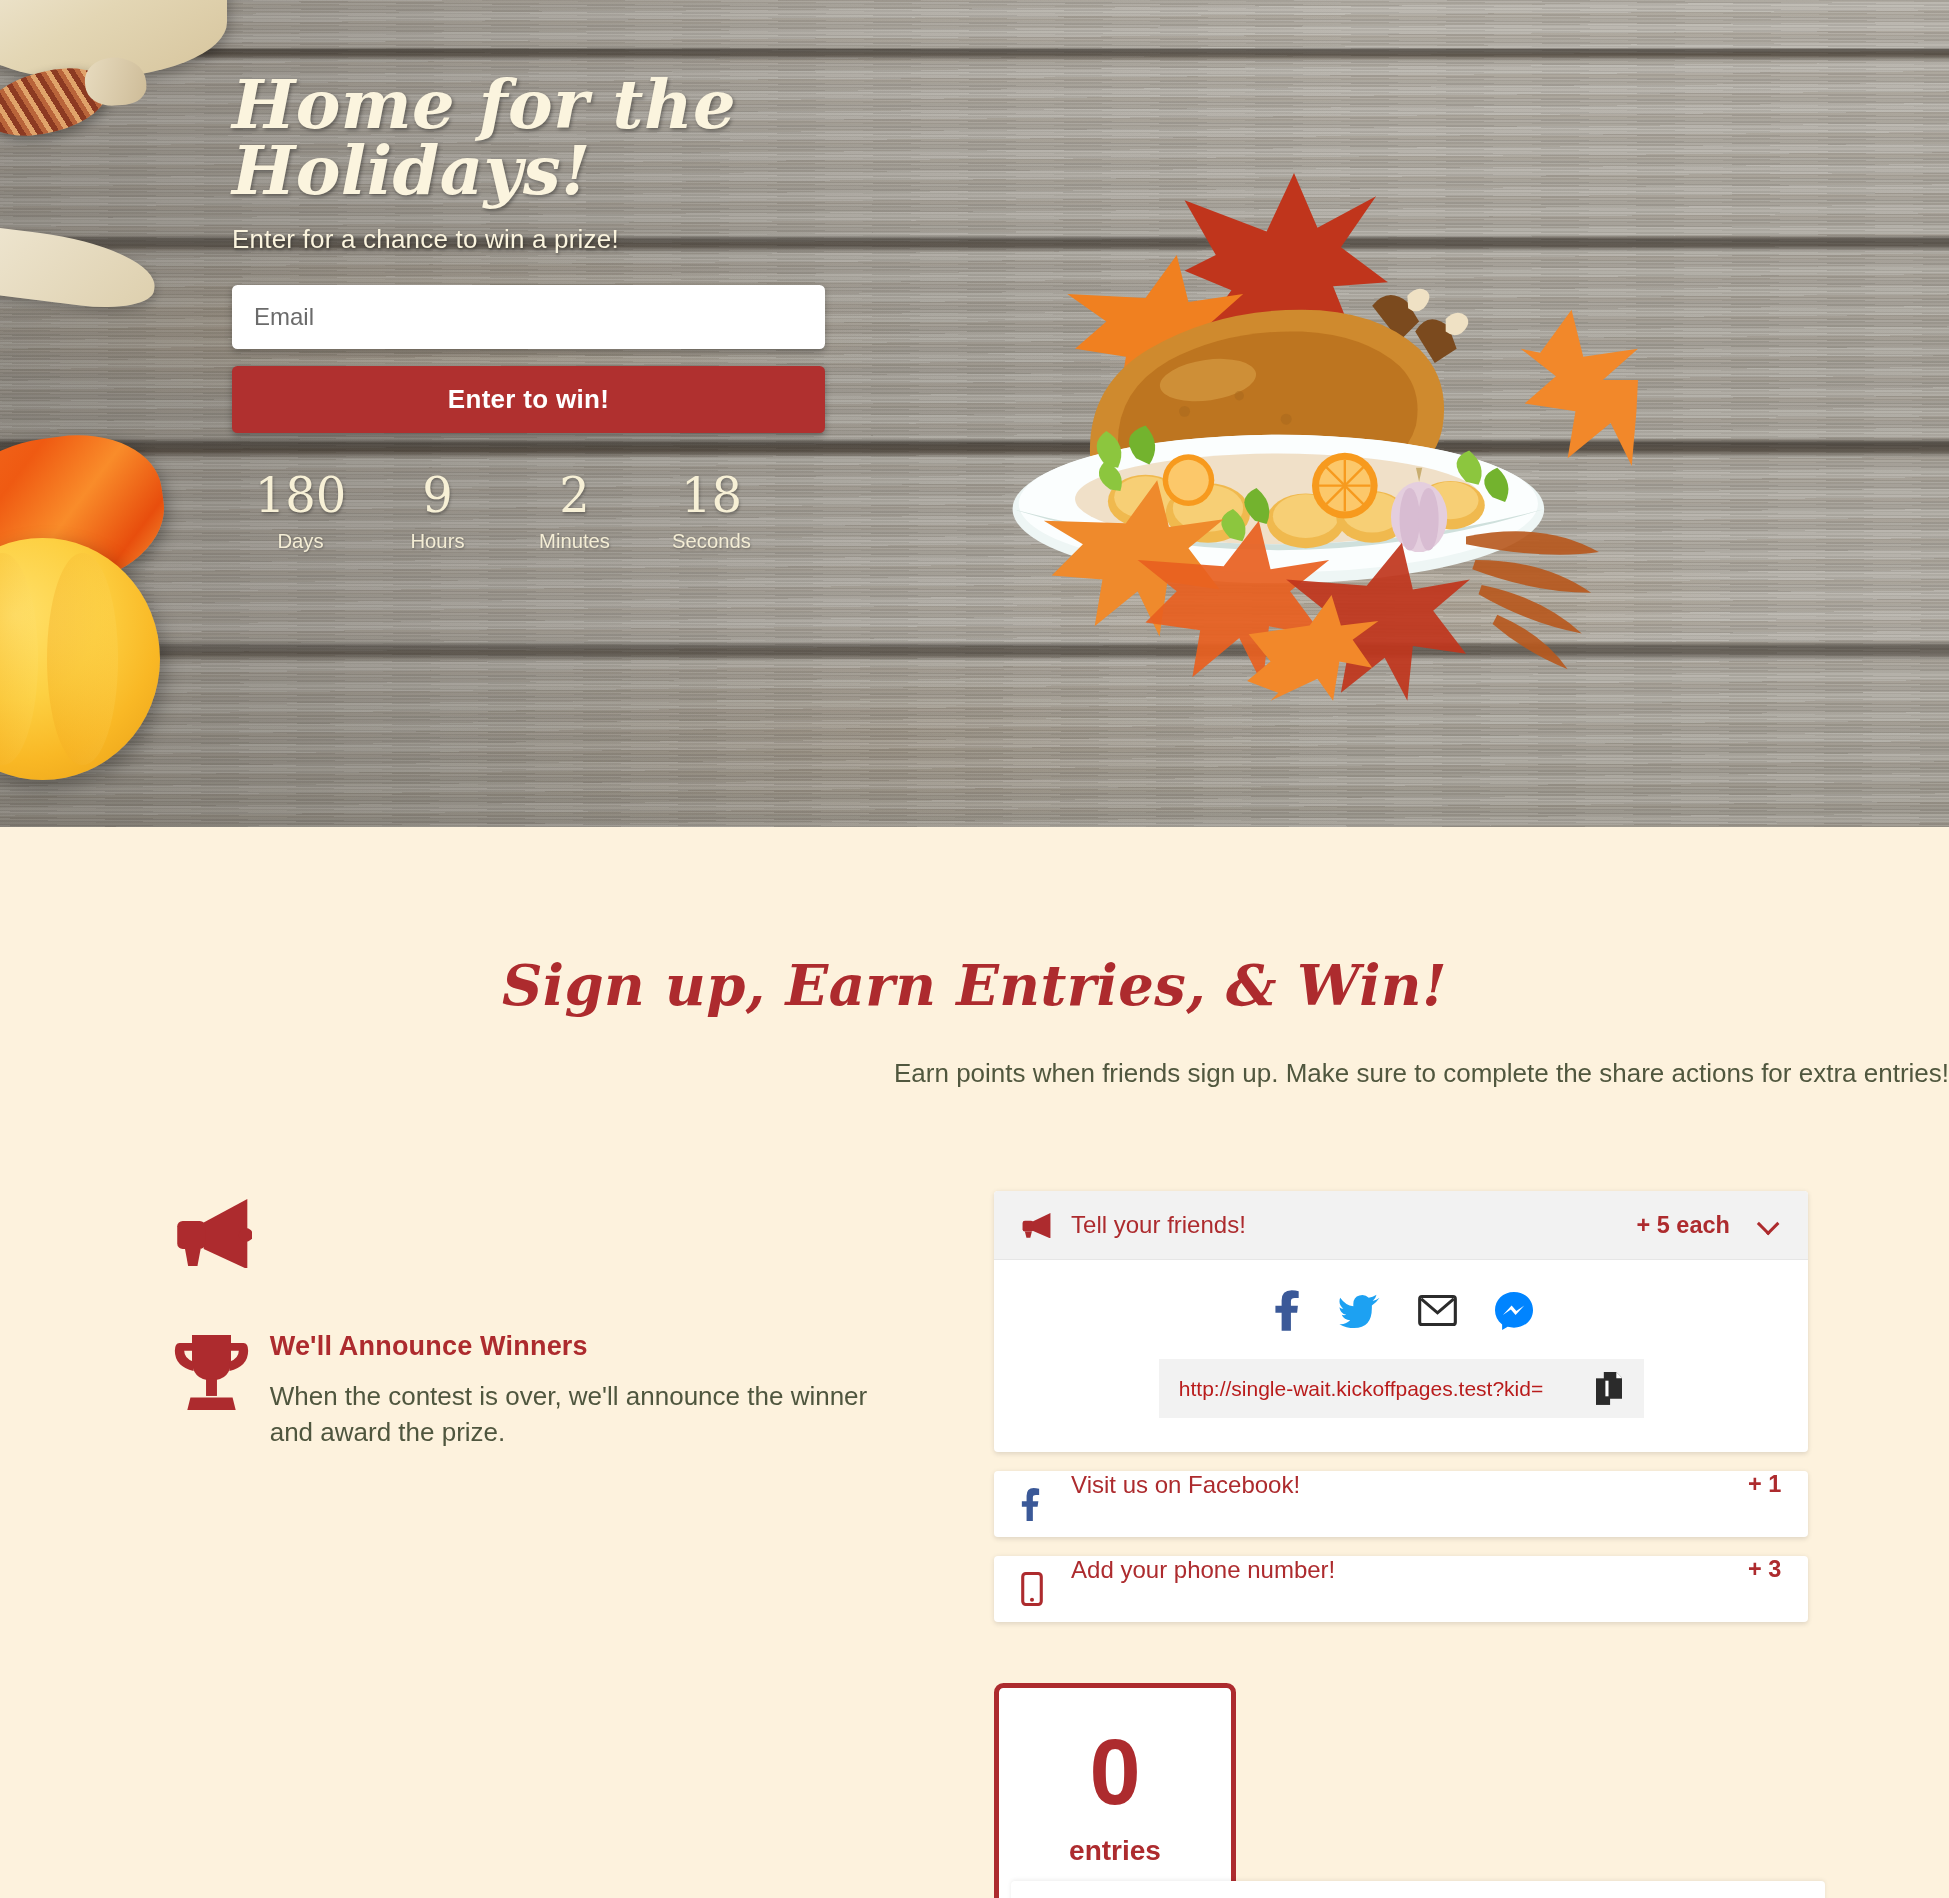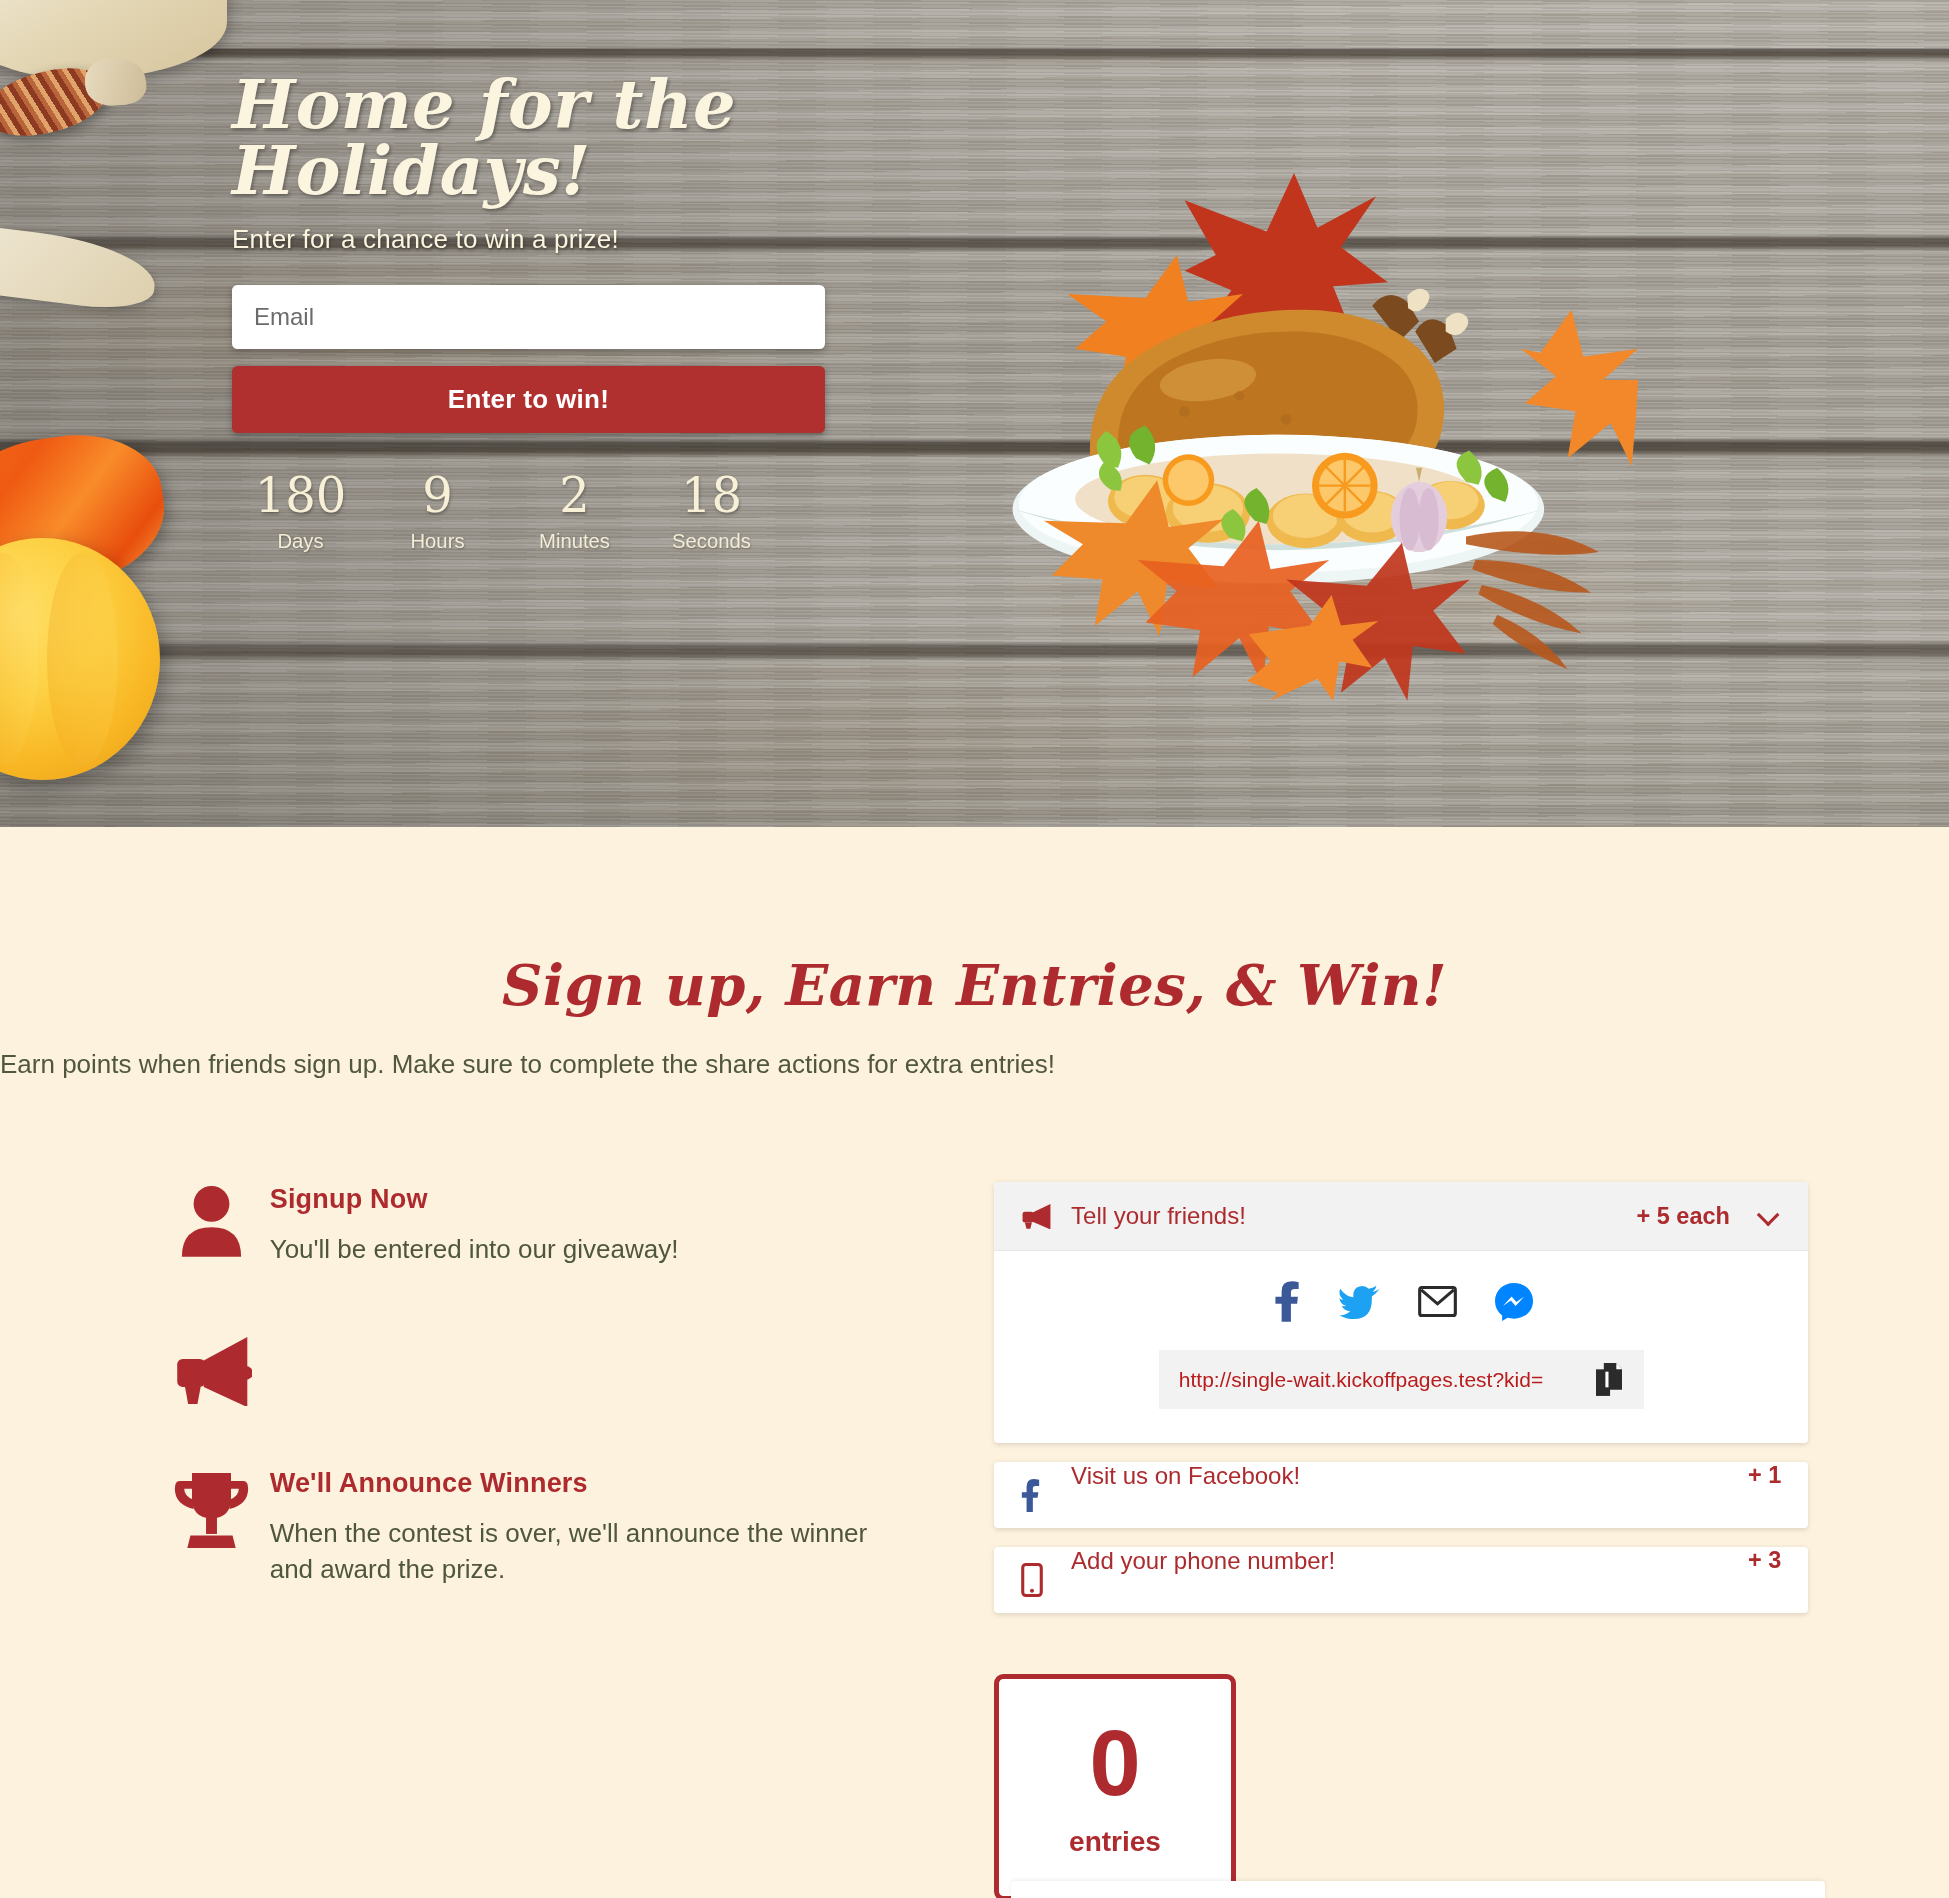--- a/index.html
+++ b/index.html
@@ -192,22 +192,22 @@
     margin-top: 125px;
     text-align: center;
     font-family: "DejaVu Serif", serif;
     font-style: italic;
     font-weight: 700;
     font-size: 56px;
     color: #ad2b2e;
     letter-spacing: 0.4px;
   }
   .sec-sub {
-    margin-top: 31px;
-    text-align: left;
+    margin-top: 40px;
+    text-align: right;
     font-size: 26px;
     color: #50573e;
   }
 
   .columns { display: flex; margin-top: 102px; padding: 0 141px 0 141px; }
   .col-left { width: 782px; padding-left: 11.7px; }
   .col-right { flex: 1; padding-left: 78px; }
 
   .feature { display: flex; margin-bottom: 61px; }
   .feat-icon {
@@ -431,32 +431,20 @@
 </section>
 
 <section class="lower">
   <h2 class="sec-title">Sign up, Earn Entries, &amp; Win!</h2>
   <p class="sec-sub">Earn points when friends sign up. Make sure to complete the share actions for extra entries!</p>
 
   <div class="columns">
 
     <div class="col-left">
 
-      <div class="feature">
-        <div class="feat-icon">
-          <svg width="67" height="72" viewBox="0 0 86 92">
-            <circle cx="43" cy="24" r="23" fill="#ad2b2e"></circle>
-            <path d="M5 92 Q5 54 43 54 Q81 54 81 92 Z" fill="#ad2b2e"></path>
-          </svg>
-        </div>
-        <div class="feat-body">
-          <div class="feat-title">Signup Now</div>
-          <div class="feat-text">You'll be entered into our giveaway!</div>
-        </div>
-      </div>
 
       <div class="feature">
         <div class="feat-icon">
           <svg width="81" height="74" viewBox="0 0 104 94">
             <path d="M98 6 L42 36 L42 70 L98 96 Z" fill="#ad2b2e"></path>
             <rect x="8" y="34" width="36" height="36" rx="7" fill="#ad2b2e"></rect>
             <path d="M18 70 L38 70 L34 92 L22 92 Z" fill="#ad2b2e"></path>
             <circle cx="96" cy="52" r="9" fill="#ad2b2e"></circle>
           </svg>
         </div>

